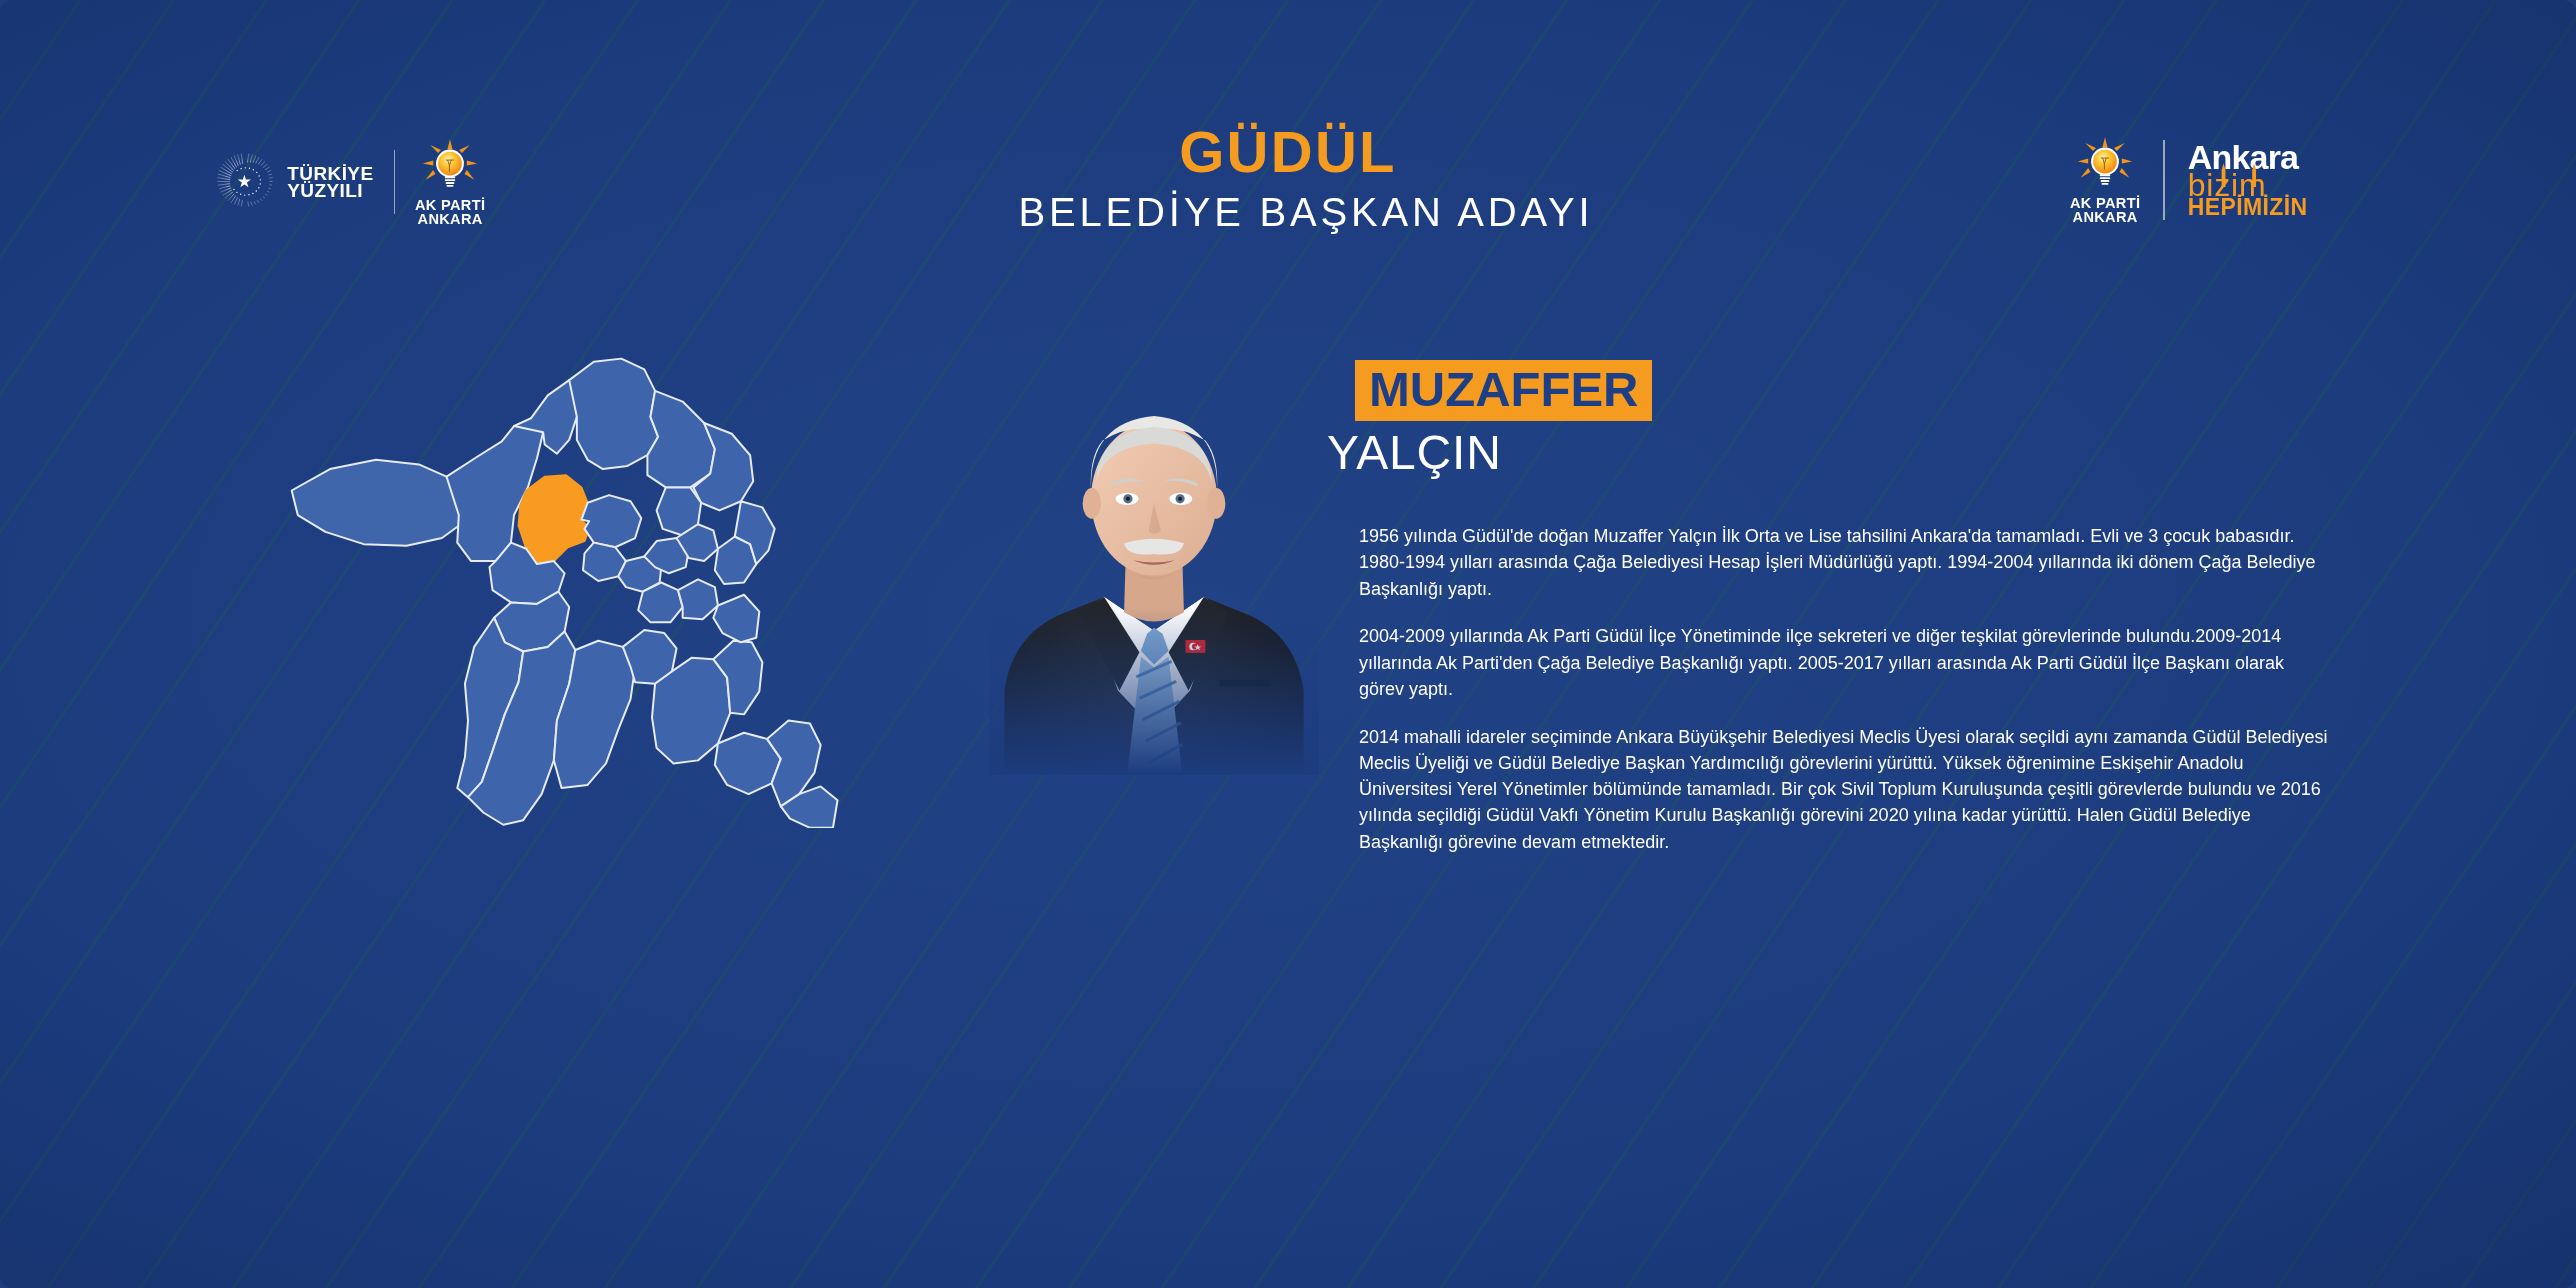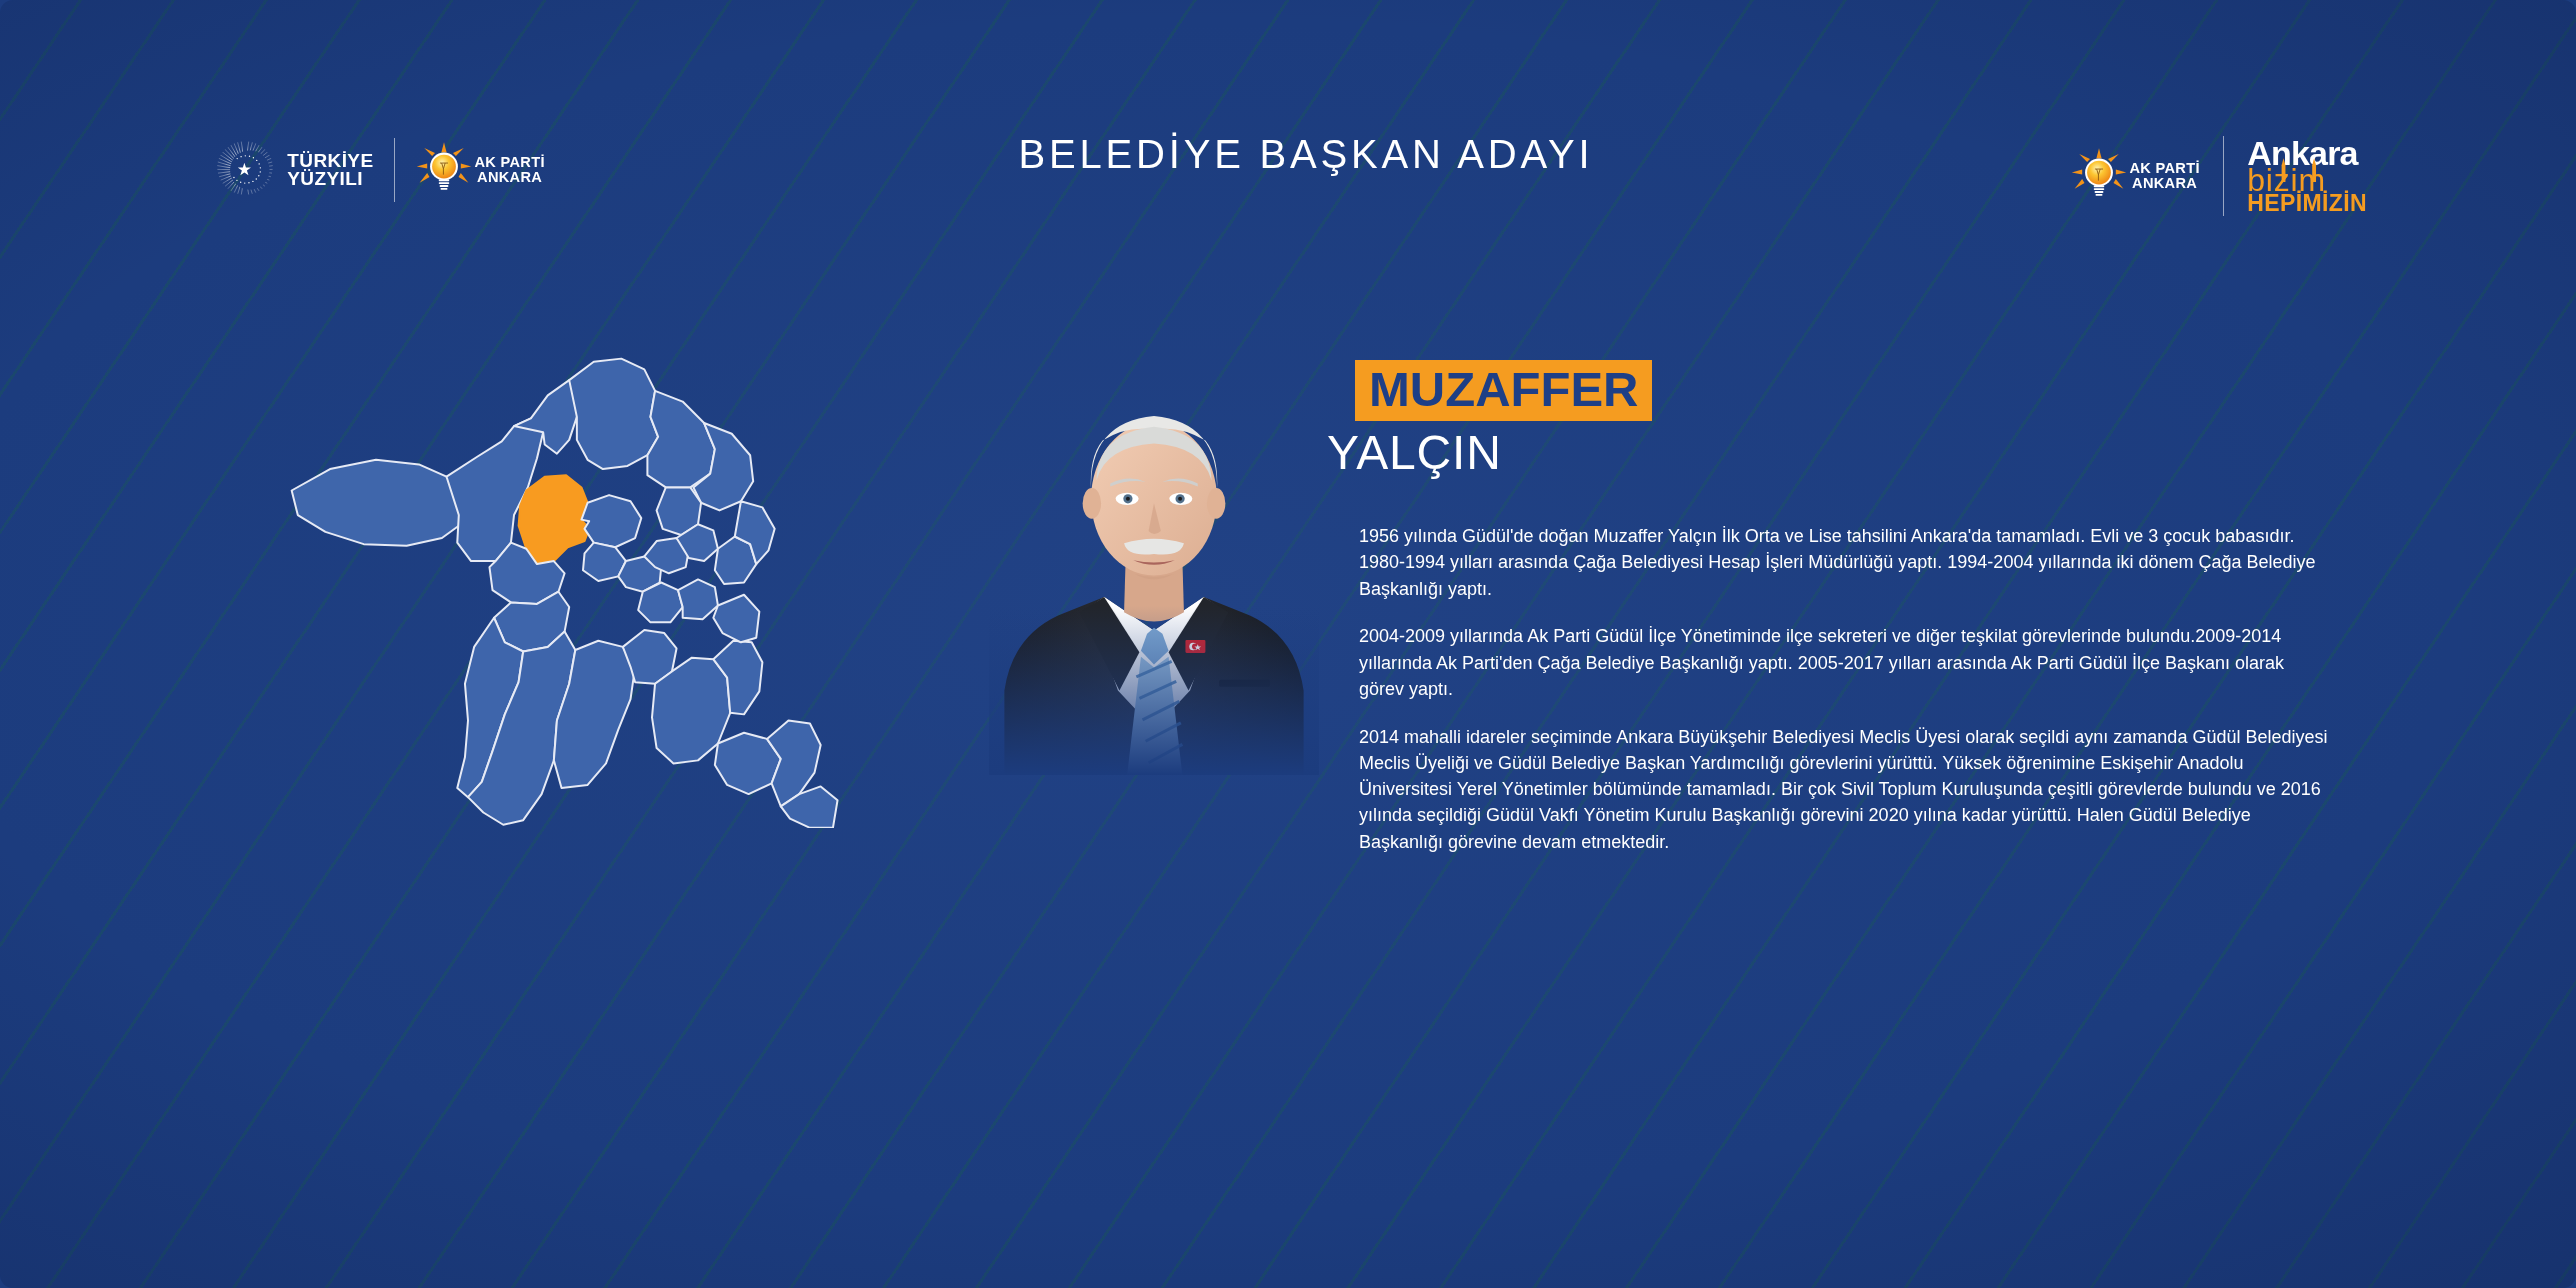--- a/index.html
+++ b/index.html
@@ -40,21 +40,21 @@
   .hdr-right { position:absolute; left:2070px; top:136px; display:flex; align-items:center; gap:23px; }
 
   .tyz { display:flex; align-items:center; gap:12.3px; }
   .tyz-mark { width:60px; height:60px; position:relative; flex:none; }
   .tyz-txt { color:#fff; font-weight:bold; line-height:0.93; letter-spacing:0.4px; }
   .tyz-txt div { font-size:19px; }
 
   .vdiv { width:1.5px; height:64px; background:rgba(255,255,255,0.55); flex:none; }
   .vdiv.tall { height:80px; }
 
-  .akp { display:flex; flex-direction:row; align-items:center; gap:1.5px; }
+  .akp { display:flex; flex-direction:column; align-items:center; gap:1.5px; }
   .bulb { width:58px; height:58px; position:relative; }
   .akp-name { color:#fff; font-weight:bold; text-align:center; line-height:1.0; letter-spacing:0.3px; }
   .akp-name .l1 { font-size:14.6px; }
   .akp-name .l2 { font-size:14.6px; }
 
   .slogan { display:flex; flex-direction:column; line-height:0.84; }
   .slg-1 { color:#ffffff; font-size:34px; font-weight:bold; letter-spacing:-0.8px; }
   .slg-2 { color:#f59c20; font-size:32px; font-weight:300; letter-spacing:0.8px; position:relative; }
   .slg-3 { color:#f59c20; font-size:23px; font-weight:bold; letter-spacing:0.4px; }
 
@@ -277,20 +277,21 @@
             <path d="M20 34 L20 12 L22.5 3 L25 12 L25 34 Z"></path>
             <path d="M60 34 L60 12 L62.5 3 L65 12 L65 34 Z"></path>
           </g>
         </svg>
       </div>
       <div class="slg-3">HEPİMİZİN</div>
     </div>
   </div>
 
   <div class="title-wrap">
+    <div class="title-main">GÜDÜL</div>
     <div class="title-sub">BELEDİYE BAŞKAN ADAYI</div>
   </div>
 
   <div id="map">
     <svg viewBox="0 0 840 640" width="644" height="491">
       <g stroke="#e6eaf5" stroke-width="2.6" stroke-linejoin="round" stroke-linecap="round">
 
         <path fill="#3f66ab" d="M10 200 L60 172 L120 160 L176 166 L212 182 L232 208 L228 246 L206 262 L160 272 L104 270 L54 254 L18 232 Z"></path>
         <path fill="#3e65ab" d="M212 182 L252 156 L284 136 L300 116 L322 106 L338 124 L330 158 L318 196 L300 232 L296 268 L276 292 L244 292 L226 268 L228 232 Z"></path>
 

